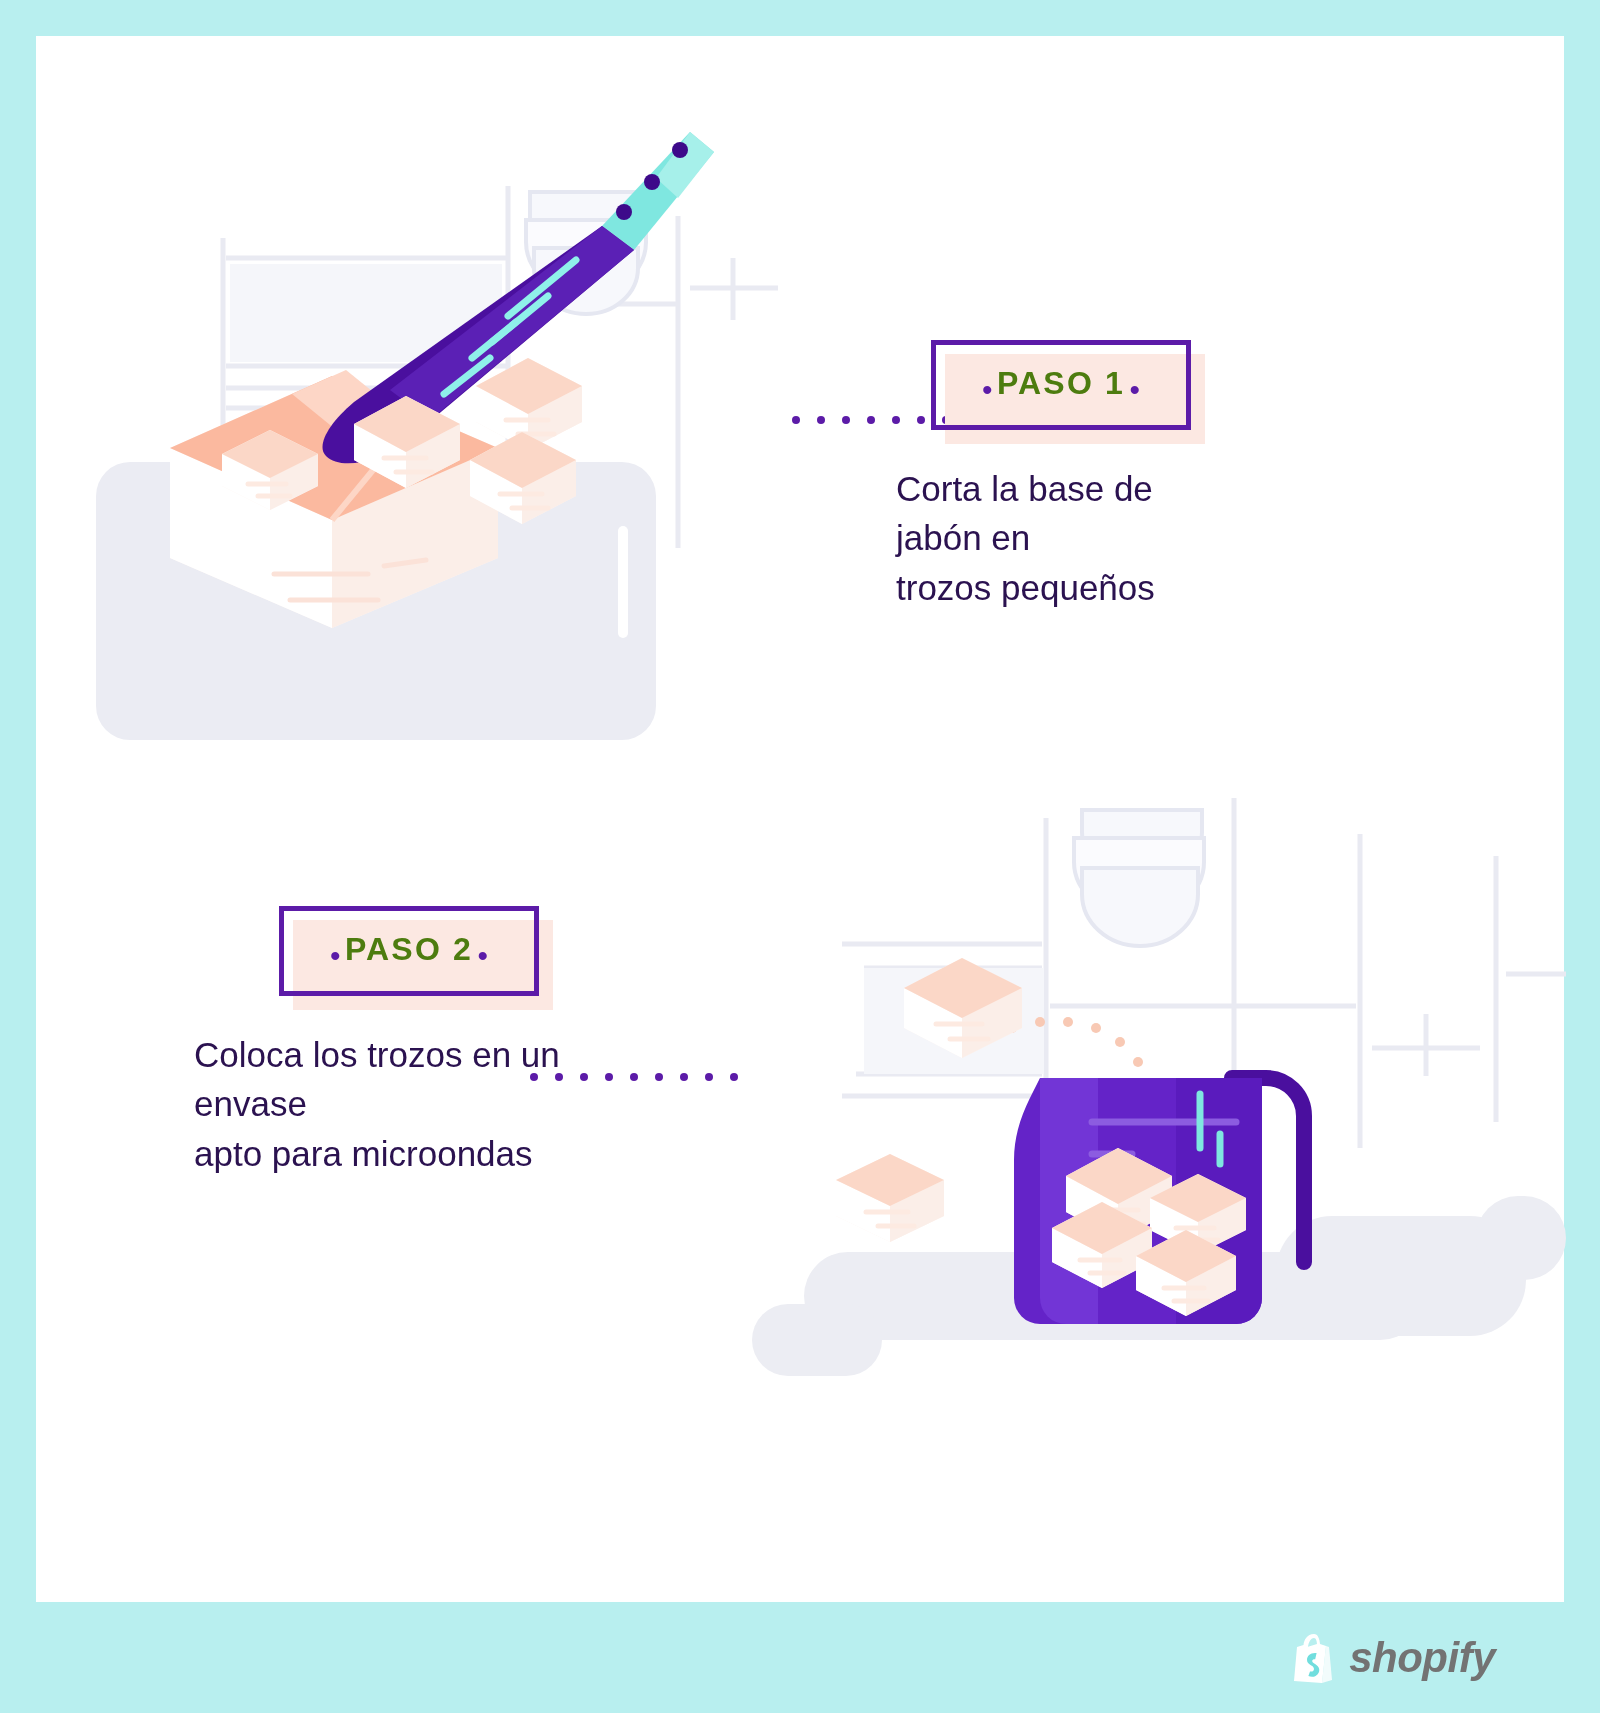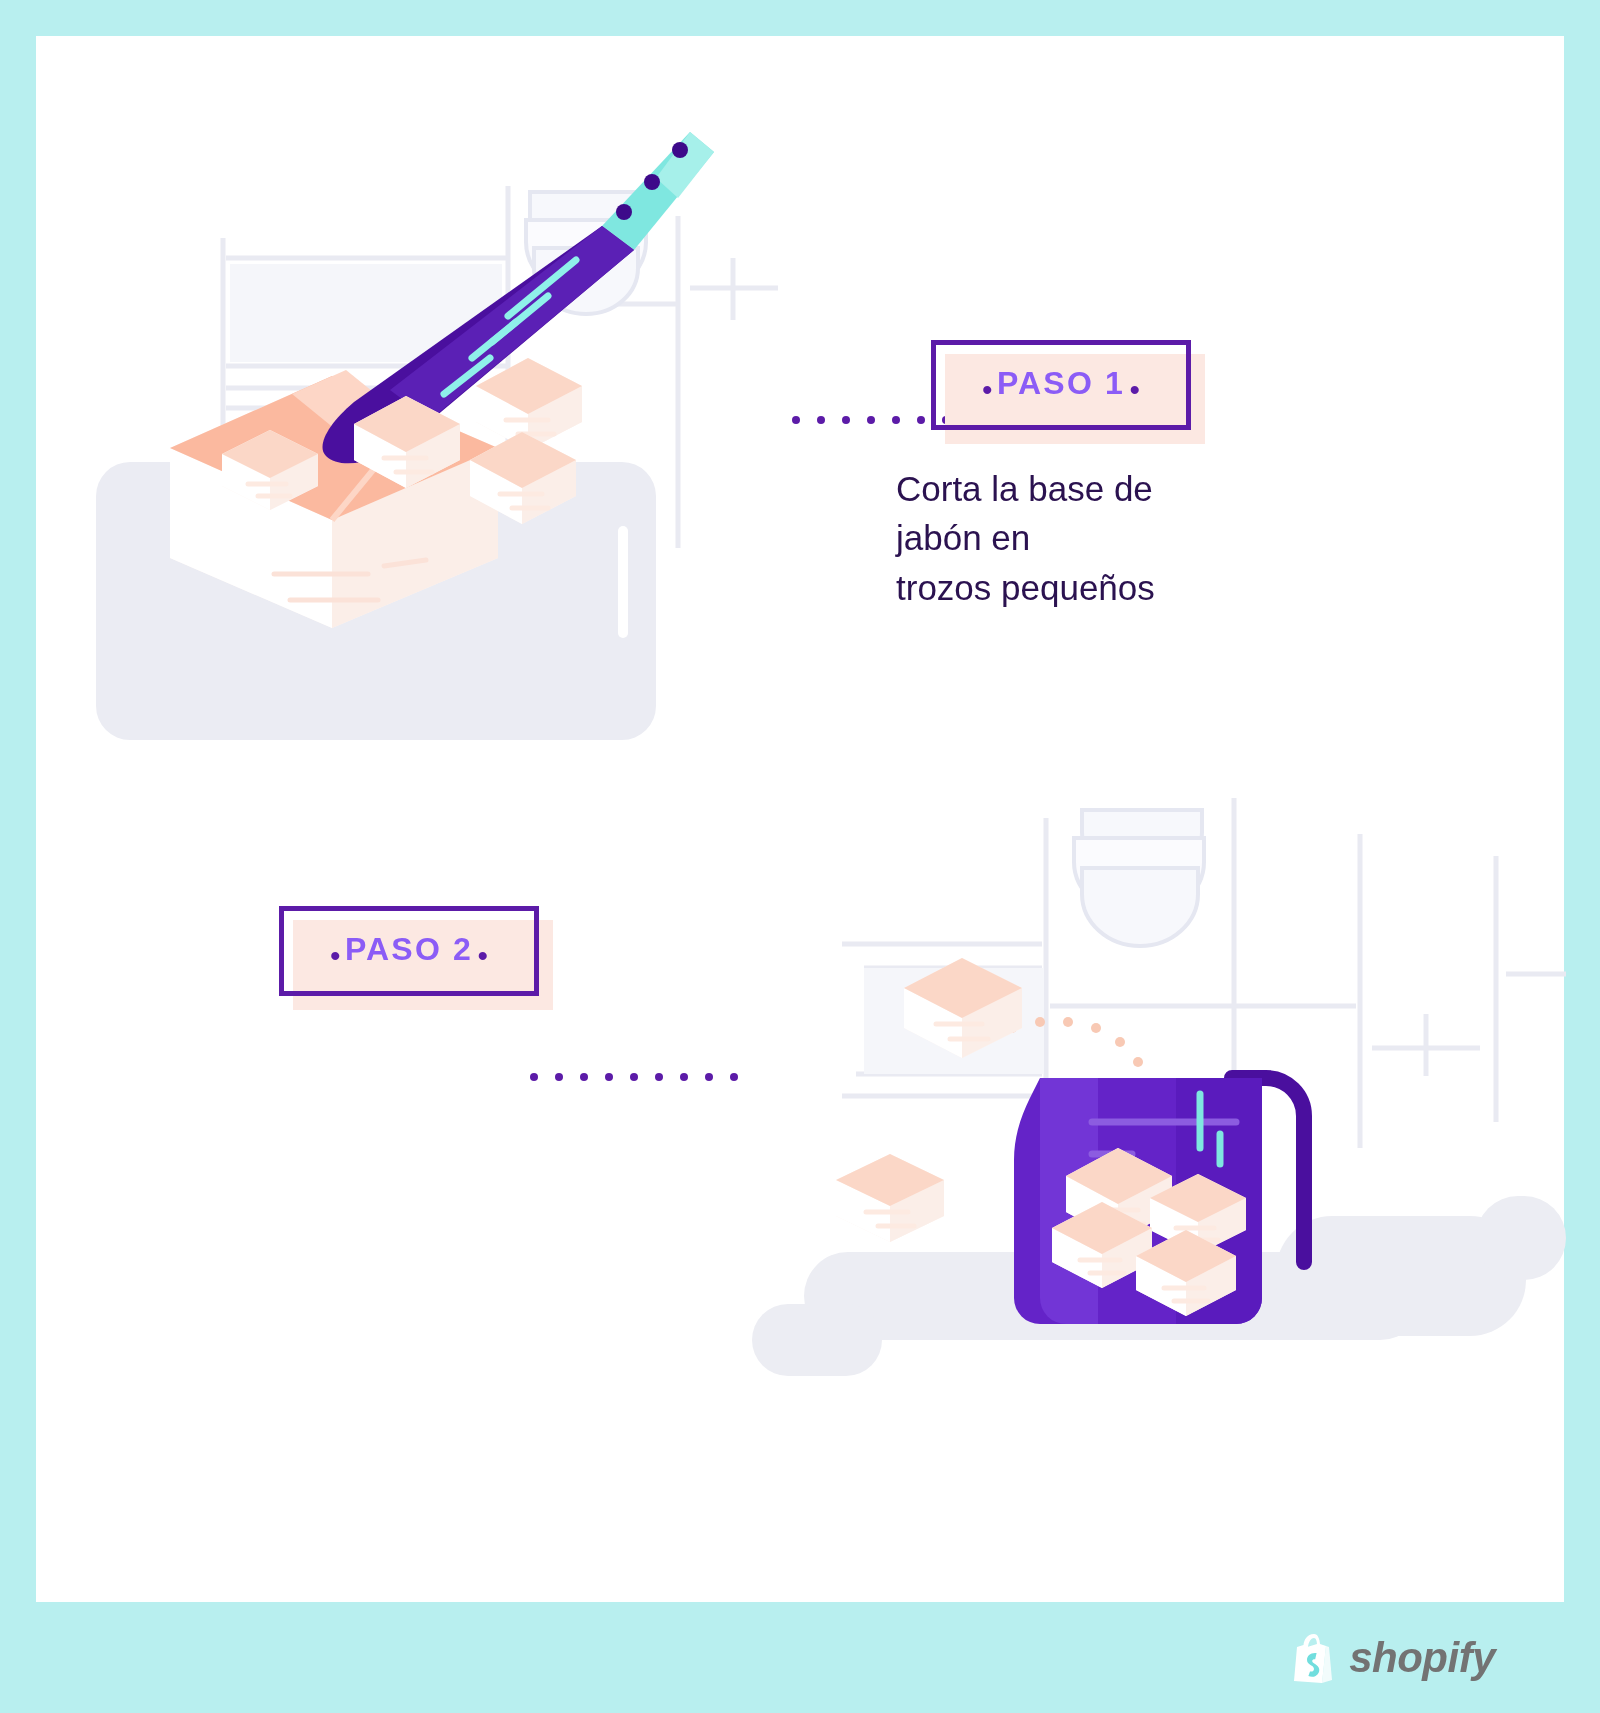--- a/index.html
+++ b/index.html
@@ -52,21 +52,21 @@
     border: 5px solid #5c1ba8;
     background: transparent;
     padding: 22px 46px 20px 46px;
     text-align: center;
     white-space: nowrap;
   }
   .badge-text {
     font-size: 32px;
     font-weight: bold;
     letter-spacing: 2.2px;
-    color: #8b5cf6;
+    color: #4d7c0f;
     line-height: 1;
   }
   .badge-dot {
     color: #5c1ba8;
     font-size: 30px;
     vertical-align: middle;
     line-height: 1;
   }
 
   .caption {
@@ -260,20 +260,22 @@
     <div style="text-align:center;">
       <div class="badge-wrap">
         <div class="badge-shadow"></div>
         <div class="badge-box">
           <span class="badge-dot">•</span>
           <span class="badge-text">PASO 2</span>
           <span class="badge-dot">•</span>
         </div>
       </div>
     </div>
+    <div class="caption">Coloca los trozos en un envase
+apto para microondas</div>
   </div>
 
   <div class="dots" style="left:494px; top:1037px;">
     <i></i>
       <i></i>
       <i></i>
       <i></i>
       <i></i>
       <i></i>
       <i></i>

